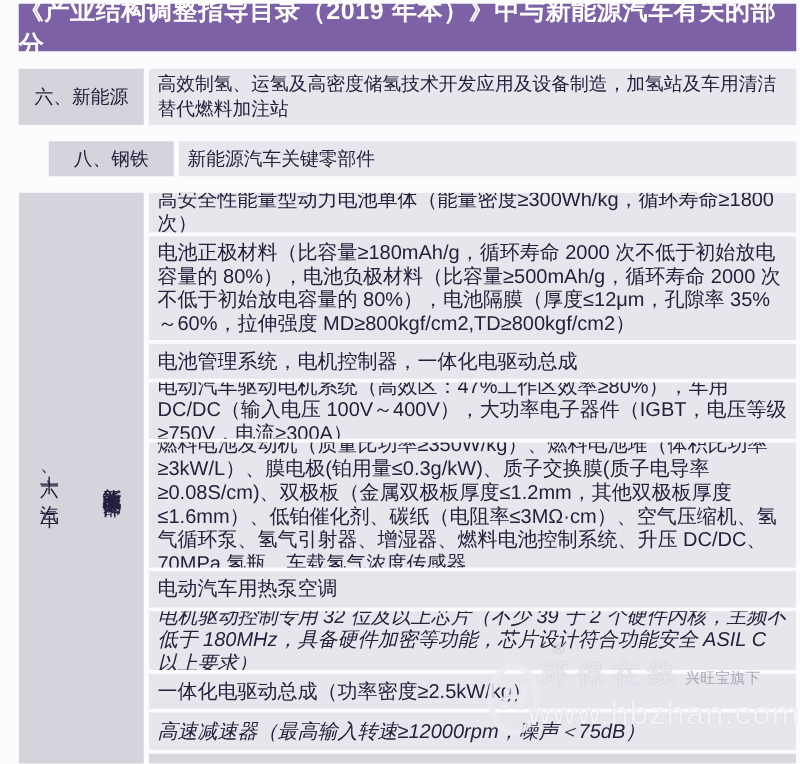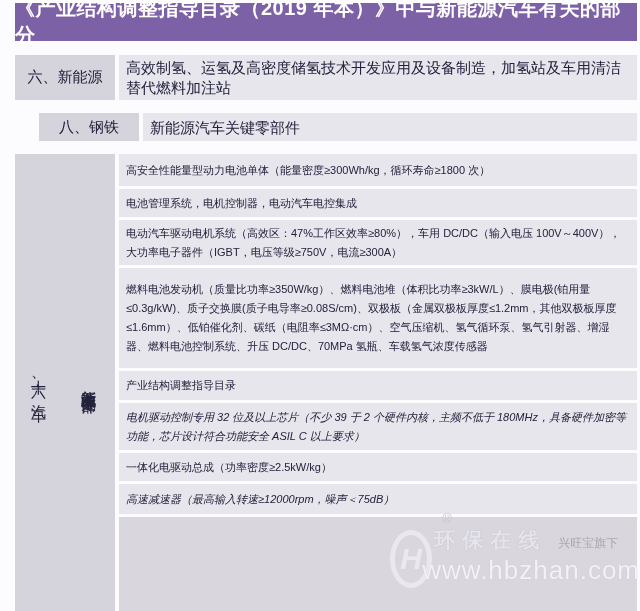--- a/index.html
+++ b/index.html
@@ -62,21 +62,21 @@
     color: #22223c; font-size: 15px; line-height: 1;
   }
   .vtext-cat { letter-spacing: 3px; }
   .vtext-sub { letter-spacing: 1px; }
   .section-content {
     flex: 1; display: flex; flex-direction: column; row-gap: 3px; overflow: hidden;
   }
   .item {
     background: #e8e6ed;
     color: #22223c;
-    font-size: 11px; line-height: 19px;
+    font-size: 16px; line-height: 19px;
     padding: 2px 6px 2px 7px;
     display: flex; align-items: center;
     overflow: hidden;
   }
   .item span { display: block; }
   .h32 { flex: 0 0 32px; } .h83 { flex: 0 0 83px; } .h28 { flex: 0 0 28px; }
   .h45 { flex: 0 0 45px; } .h27 { flex: 0 0 27px; } .h100 { flex: 0 0 100px; }
   .h29 { flex: 0 0 29px; } .h47 { flex: 0 0 47px; font-style: italic; } .h30 { flex: 0 0 30px; font-style: italic; }
   .partial-row { flex: 1 1 auto; background: #d9d6de; }
   
@@ -100,21 +100,21 @@
     margin-left: 8px;
   }
   .wm-brand-line { display: flex; align-items: baseline; }
   .wm-brand {
     color: rgba(233,231,238,0.95);
     font-size: 21px; font-weight: bold; letter-spacing: 7px;
     text-shadow: 0 0 1px rgba(150,150,162,0.55);
     line-height: 30px;
   }
   .wm-tag {
-    color: rgba(166,164,176,0.95); font-size: 12px; margin-left: 12px;
+    color: rgba(166,164,176,0.95); font-size: 12px; margin-left: 2px;
     white-space: nowrap;
   }
   .wm-url {
     color: rgba(244,243,247,0.97);
     font-size: 26px; letter-spacing: 1px; line-height: 26px;
     text-shadow: 0 0 1px rgba(170,170,182,0.45);
     margin-top: 2px; margin-left: -12px;
   }
 </style>
 </head>
@@ -146,31 +146,34 @@
         <div class="vtext vtext-cat">十六、汽车</div>
       </div>
       <div class="vcol vcol-sub">
         <div class="vtext vtext-sub">新能源汽车关键零部件</div>
       </div>
     </div>
     <div class="section-content">
       <div class="item h32">
           <span>高安全性能量型动力电池单体（能量密度≥300Wh/kg，循环寿命≥1800 次）</span>
         </div>
+      <div class="item h83">
+          <span>电池正极材料（比容量≥180mAh/g，循环寿命 2000 次不低于初始放电容量的 80%），电池负极材料（比容量≥500mAh/g，循环寿命 2000 次不低于初始放电容量的 80%），电池隔膜（厚度≤12μm，孔隙率 35%～60%，拉伸强度 MD≥800kgf/cm2,TD≥800kgf/cm2）</span>
+        </div>
       <div class="item h28">
-          <span>电池管理系统，电机控制器，电动汽车电控集成</span>
+          <span>电池管理系统，电机控制器，一体化电驱动总成</span>
         </div>
       <div class="item h45">
           <span>电动汽车驱动电机系统（高效区：47%工作区效率≥80%），车用 DC/DC（输入电压 100V～400V），大功率电子器件（IGBT，电压等级≥750V，电流≥300A）</span>
         </div>
       <div class="item h100">
           <span>燃料电池发动机（质量比功率≥350W/kg）、燃料电池堆（体积比功率≥3kW/L）、膜电极(铂用量≤0.3g/kW)、质子交换膜(质子电导率≥0.08S/cm)、双极板（金属双极板厚度≤1.2mm，其他双极板厚度≤1.6mm）、低铂催化剂、碳纸（电阻率≤3MΩ·cm）、空气压缩机、氢气循环泵、氢气引射器、增湿器、燃料电池控制系统、升压 DC/DC、70MPa 氢瓶、车载氢气浓度传感器</span>
         </div>
       <div class="item h29">
-          <span>产业结构调整指导目录</span>
+          <span>电动汽车用热泵空调</span>
         </div>
       <div class="item h47">
           <span>电机驱动控制专用 32 位及以上芯片（不少 39 于 2 个硬件内核，主频不低于 180MHz，具备硬件加密等功能，芯片设计符合功能安全 ASIL C 以上要求）</span>
         </div>
       <div class="item h28">
           <span>一体化电驱动总成（功率密度≥2.5kW/kg）</span>
         </div>
       <div class="item h30">
           <span>高速减速器（最高输入转速≥12000rpm，噪声＜75dB）</span>
         </div>

